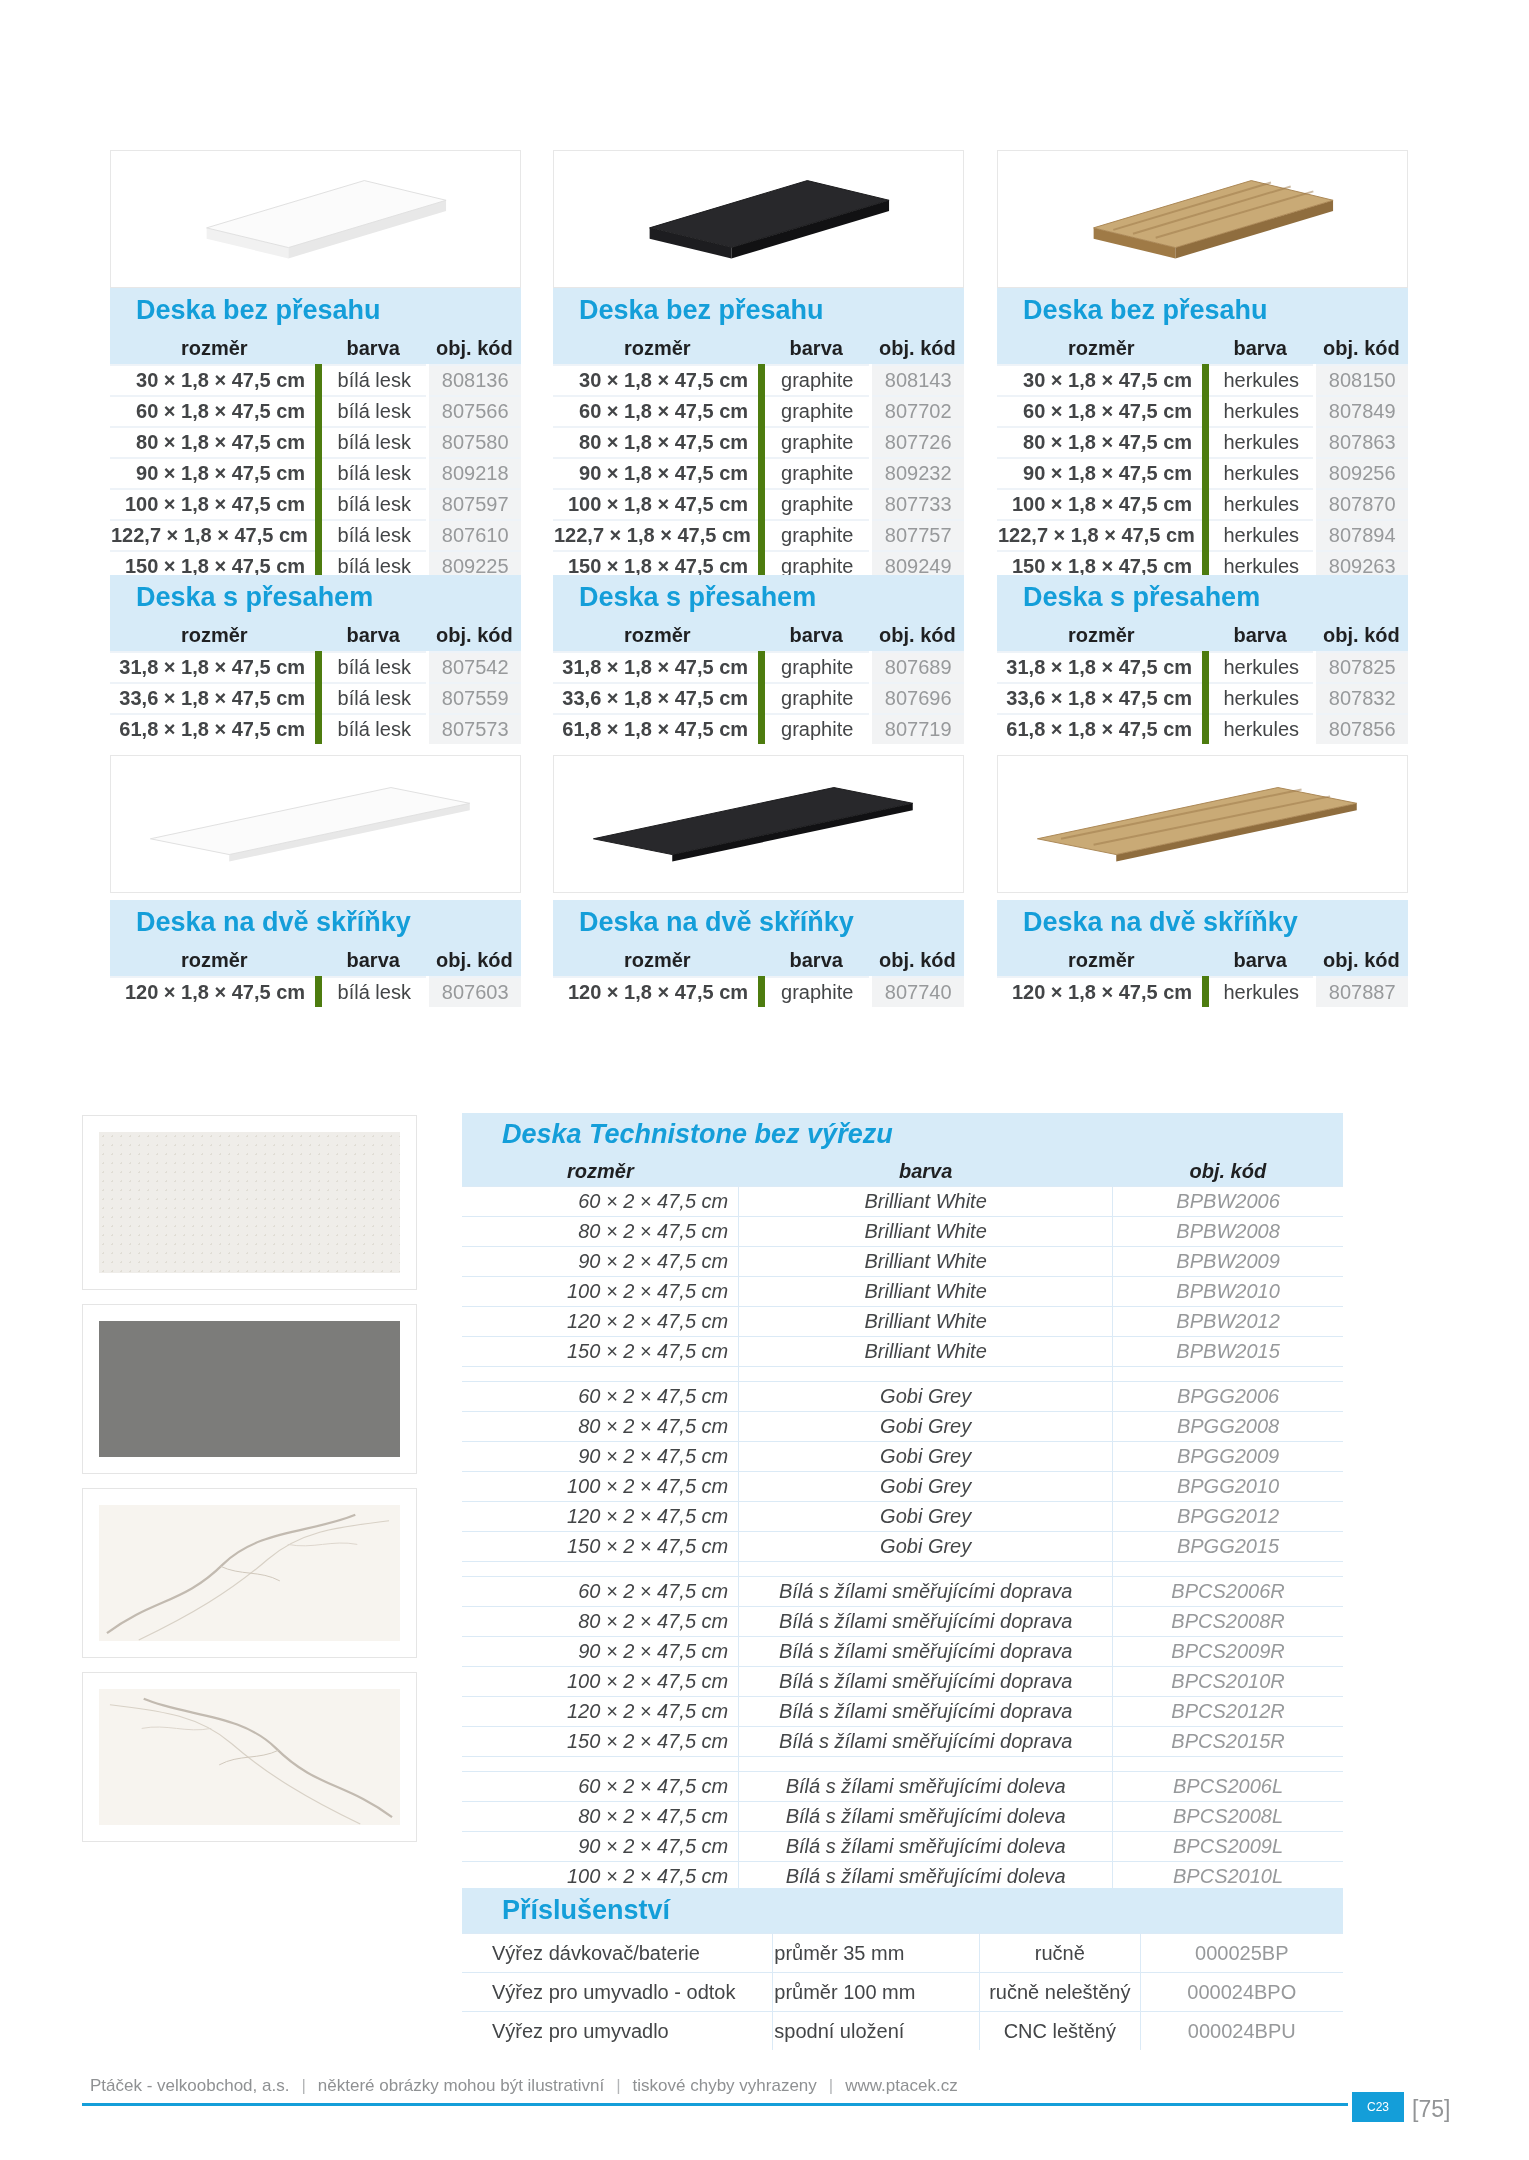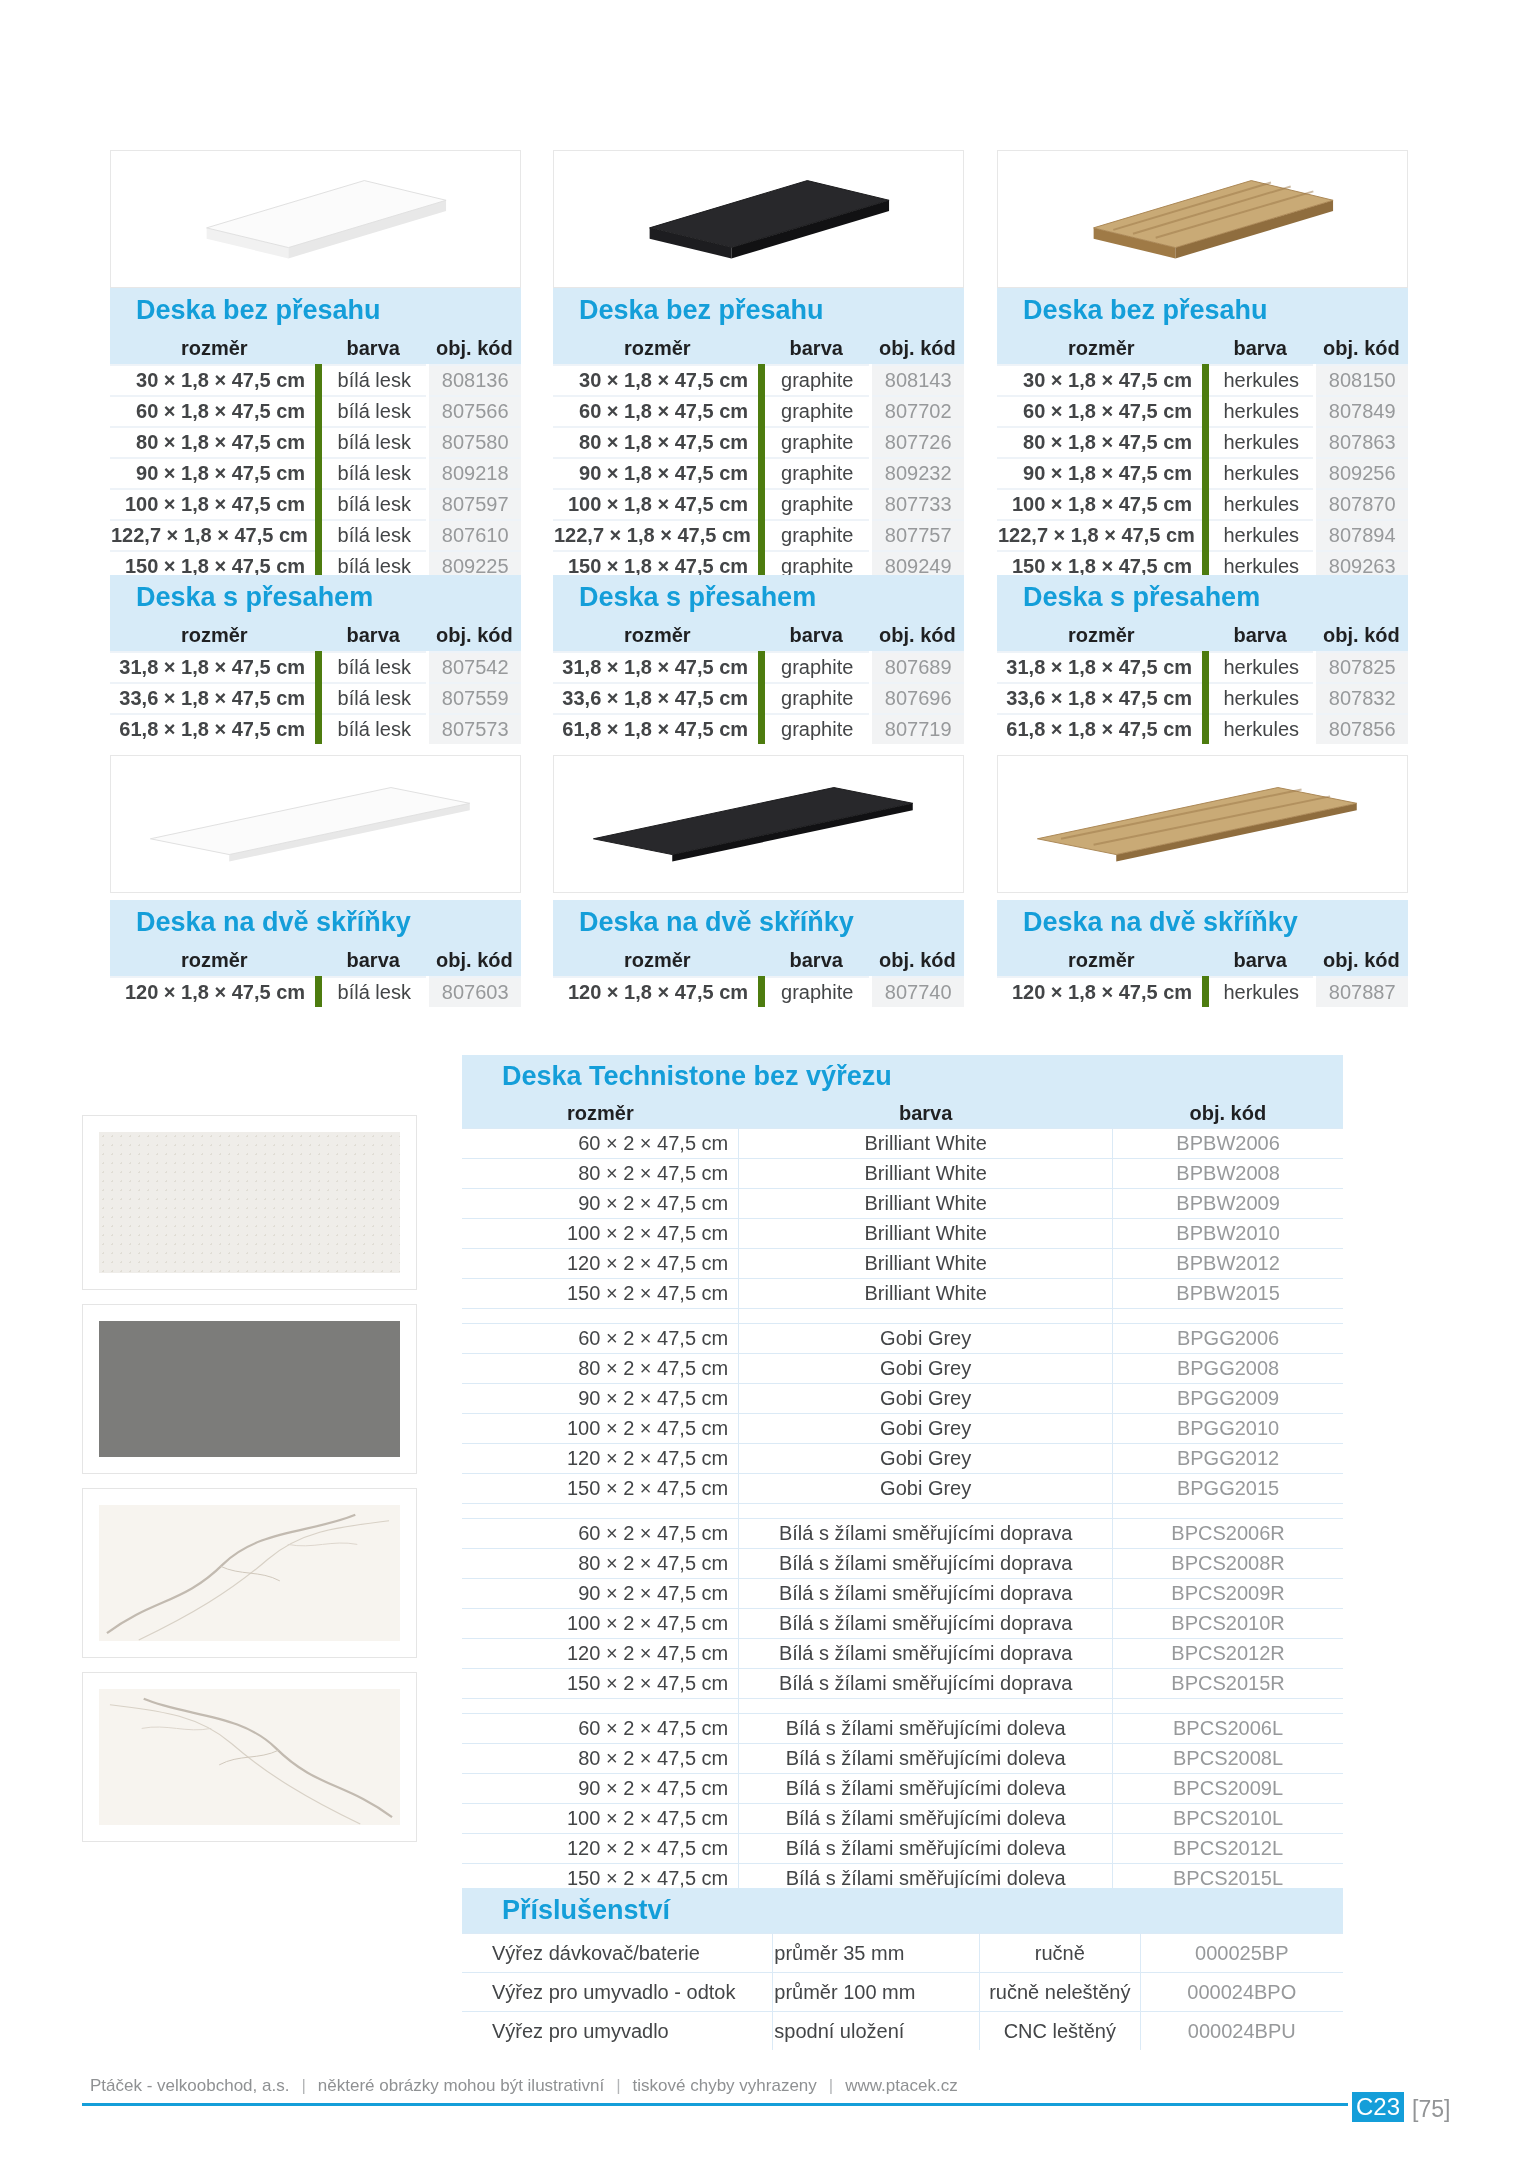--- a/index.html
+++ b/index.html
@@ -79,21 +79,21 @@
   .b-wood .f-top{fill:#c9aa76;stroke:#ab8755;}
   .b-wood .f-front{fill:#8f6d3e;}
   .b-wood .f-left{fill:#9f7a46;}
   .b-wood .grain{stroke:#9c7847;stroke-width:2;fill:none;opacity:.5;}
 
   
   .footer-text{position:absolute;left:82px;top:2076px;font-size:17px;color:#8f9193;white-space:nowrap;margin-left:8px;}
   .footer-text .sep{margin:0 12px;color:#b3b5b7;}
   .footer-rule{position:absolute;left:82px;top:2103px;width:1266px;height:3px;background:var(--accent);}
   .section-badge{position:absolute;left:1352px;top:2092px;width:52px;height:30px;background:var(--accent);
-                 color:#fff;font-size:24px;line-height:30px;text-align:center;}
+                 color:#fff;font-size:12px;line-height:30px;text-align:center;}
   .page-number{position:absolute;left:1412px;top:2096px;font-size:23px;color:#929496;}
 </style>
 </head>
 <body>
 
 <div class="page">
 
   <section class="pcol" style="left:110px;">
     <div class="img-box" style="top:150px;">
       <svg viewBox="0 0 411 138" class="b-white">
@@ -471,21 +471,21 @@
         <g transform="translate(303,0) scale(-1,1)">
           <path d="M8,130 C55,95 85,100 125,60 C160,25 215,28 258,10" stroke="#c2bab0" fill="none" stroke-width="2.2"></path>
           <path d="M40,137 C92,112 132,88 170,55 C205,25 245,22 292,16" stroke="#d8d1c6" fill="none" stroke-width="1.2"></path>
           <path d="M122,62 C142,72 162,66 182,77" stroke="#cfc7bb" fill="none" stroke-width="1"></path>
           <path d="M190,40 C215,45 235,35 260,40" stroke="#ddd6cc" fill="none" stroke-width="1"></path>
         </g>
       </svg>
     </div>
   </div>
 
-  <div class="bigblock" style="left:462px;top:1055px;width:881px;">
+  <div class="bigblock" style="left:462px;top:1113px;width:881px;font-style:italic;">
     <div class="pt-title">Deska Technistone bez výřezu</div>
     <table>
       <thead>
           <tr>
         <th class="c-size">rozměr</th>
         <th class="c-color">barva</th>
         <th class="c-code">obj. kód</th>
       </tr>
         </thead>
       <tbody>

